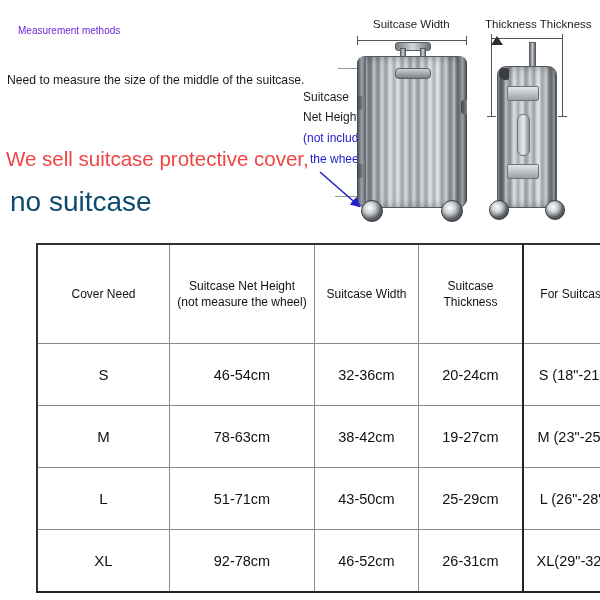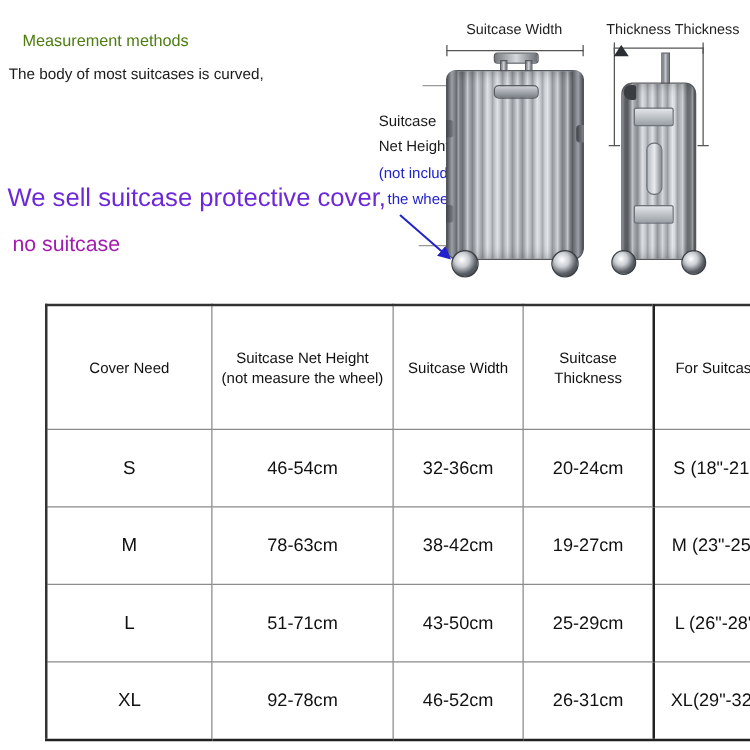--- a/index.html
+++ b/index.html
@@ -14,22 +14,22 @@
     background: #ffffff;
     font-family: "Liberation Sans", sans-serif;
     overflow: hidden;
   }
 
   
   .title {
     position: absolute;
     left: 18px;
     top: 25px;
-    font-size: 13px;
-    color: #4d7c0f;
+    font-size: 10px;
+    color: #6d28d9;
     white-space: nowrap;
   }
   .line1 {
     position: absolute;
     left: 7px;
     top: 52px;
     font-size: 12.2px;
     color: #1a1a1a;
     white-space: nowrap;
   }
@@ -39,29 +39,29 @@
     top: 73px;
     font-size: 12.2px;
     color: #1a1a1a;
     white-space: nowrap;
   }
   .promo1 {
     position: absolute;
     left: 6px;
     top: 147px;
     font-size: 20.5px;
-    color: #6d28d9;
+    color: #ef4444;
     white-space: nowrap;
   }
   .promo2 {
     position: absolute;
     left: 10px;
     top: 186px;
-    font-size: 17px;
-    color: #a21caf;
+    font-size: 28px;
+    color: #0c4a6e;
     white-space: nowrap;
   }
 
   
   #diagram {
     position: absolute;
     left: 295px;
     top: 0px;
     width: 305px;
     height: 232px;
@@ -240,21 +240,21 @@
   #size-table { border: 2px solid #333; }
   #size-table tr.r4 td { border-bottom: 2px solid #222; }
   #size-table td.col-5 { border-left: 2px solid #222; }
 </style>
 </head>
 <body>
 
 <div id="page">
 
   <div class="title">Measurement methods</div>
-  <div class="line1">The body of most suitcases is curved,</div>
+  <div class="line2">Need to measure the size of the middle of the suitcase.</div>
   <div class="promo1">We sell suitcase protective cover,</div>
   <div class="promo2">no suitcase</div>
 
   <div id="diagram">
 
     <div class="dimlabel" id="lbl-width">Suitcase Width</div>
     <div class="dimlabel" id="lbl-thick">Thickness Thickness</div>
 
     <div class="nh-line" id="nh1">Suitcase</div>
     <div class="nh-line" id="nh2">Net Height</div>

